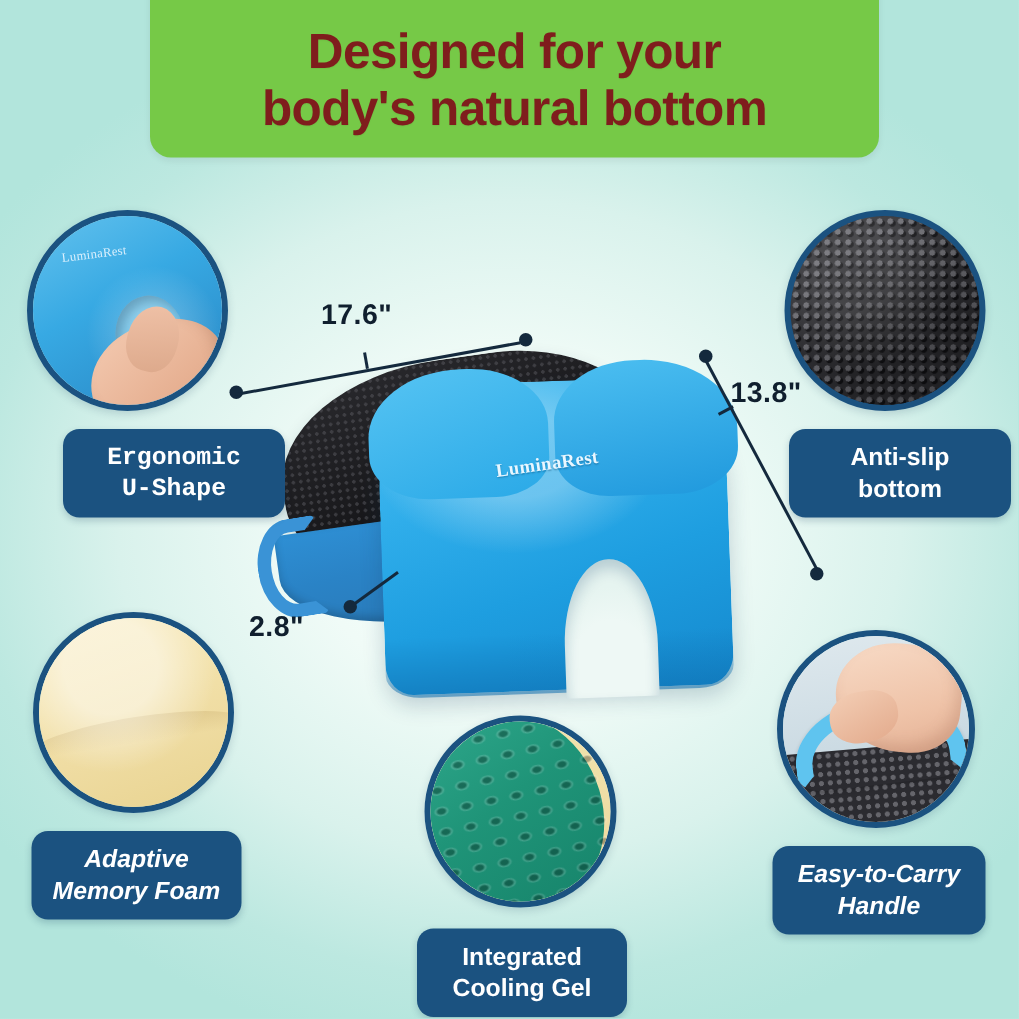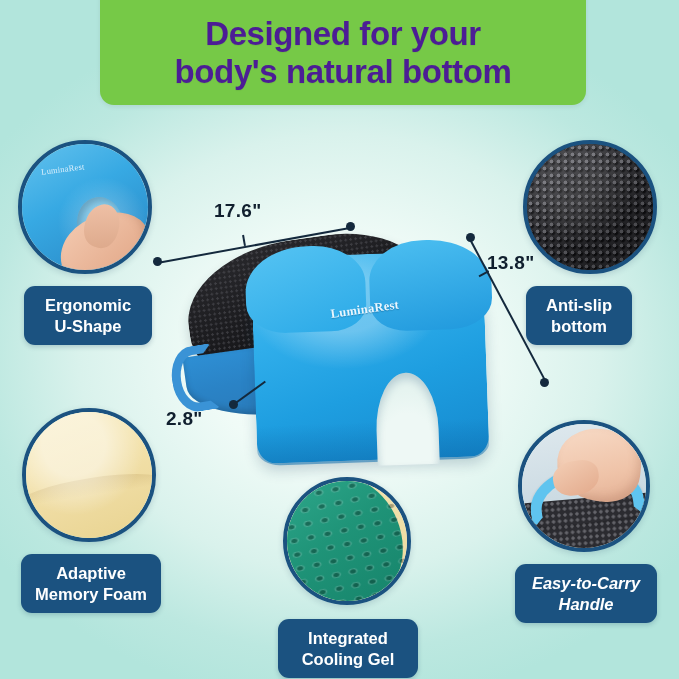--- a/index.html
+++ b/index.html
@@ -20,21 +20,21 @@
 
   
   #banner{
     position:absolute; left:100px; top:-10px; width:486px; height:115px;
     background:#76c947;
     border-radius:0 0 14px 14px;
     display:flex; align-items:center; justify-content:center;
     box-shadow:0 2px 5px rgba(0,0,0,.07);
   }
   #banner h1{
-    color:#4c1d95; font-size:33px; line-height:1.13; font-weight:bold;
+    color:#7f1d1d; font-size:33px; line-height:1.13; font-weight:bold;
     text-align:center; letter-spacing:-.4px; padding-top:10px;
     text-shadow:0 1px 1px rgba(0,0,0,.06);
   }
 
   
   .feature{ position:absolute; }
   .circ{
     border-radius:50%;
     border:4px solid #1b5280;
     overflow:hidden; position:relative;
@@ -77,56 +77,56 @@
     position:absolute; left:50%; top:48%; width:34px; height:44px;
     background:linear-gradient(160deg,#f0c2a8,#dca88a);
     border-radius:50% 50% 44% 44%;
     transform:rotate(16deg);
   }
   #c1 .logo1{
     position:absolute; left:15%; top:16%;
     color:#eaf6ff; font-family:"Liberation Serif", serif;
     font-size:8.5px; letter-spacing:.2px; transform:rotate(-7deg); opacity:.9;
   }
-  #c1 .pill{ left:6px; top:146px; width:128px; }
+  #c1 .pill{ left:24px; top:146px; width:148px;font-family:Liberation Mono, monospace; }
 
   
   #c2 .circ{ width:134px; height:134px; background:#2f2f33; }
   #c2 .dots{
     position:absolute; inset:0;
     background-image:
       radial-gradient(circle, #6a6a70 38%, rgba(0,0,0,0) 42%),
       radial-gradient(circle, #111114 44%, rgba(0,0,0,0) 48%);
     background-size:7px 7px, 7px 7px;
     background-position:0 0, 1.4px 1.4px;
   }
   #c2 .sheen{
     position:absolute; inset:0;
     background:radial-gradient(circle at 35% 28%, rgba(255,255,255,.13) 0 22%, rgba(0,0,0,0) 55%),
                radial-gradient(circle at 72% 80%, rgba(0,0,0,.3) 0 30%, rgba(0,0,0,0) 70%);
   }
-  #c2 .pill{ left:3px; top:146px; width:106px; }
+  #c2 .pill{ left:3px; top:146px; width:148px; }
 
   
   #c3 .circ{ width:134px; height:134px; }
   #c3 .bg{
     position:absolute; inset:0;
     background:linear-gradient(160deg,#f7e9b8 0%,#f3e2ab 38%,#efdca2 62%,#e8d390 100%);
   }
   #c3 .seam{
     position:absolute; left:-8%; top:52%; width:120%; height:30px;
     background:linear-gradient(180deg, rgba(208,182,120,.55), rgba(208,182,120,0) 58%);
     border-radius:50%;
     transform:rotate(-9deg);
   }
   #c3 .gloss{
     position:absolute; inset:0;
     background:radial-gradient(circle at 38% 26%, rgba(255,255,255,.5) 0 26%, rgba(255,255,255,0) 58%);
   }
-  #c3 .pill{ left:-1px; top:146px; width:140px; }
+  #c3 .pill{ left:-1px; top:146px; width:140px;font-style:italic; }
 
   
   #c4 .circ{ width:128px; height:128px; }
   #c4 .bg{ position:absolute; inset:0; background:linear-gradient(150deg,#f4e6b2,#ecd99e); }
   #c4 .gel{
     position:absolute; left:-8%; top:-6%; width:104%; height:116%;
     background:linear-gradient(155deg,#2fa88c 0%,#1f9478 45%,#16836a 100%);
     border-radius:46% 52% 48% 50%;
     transform:rotate(-12deg);
   }

